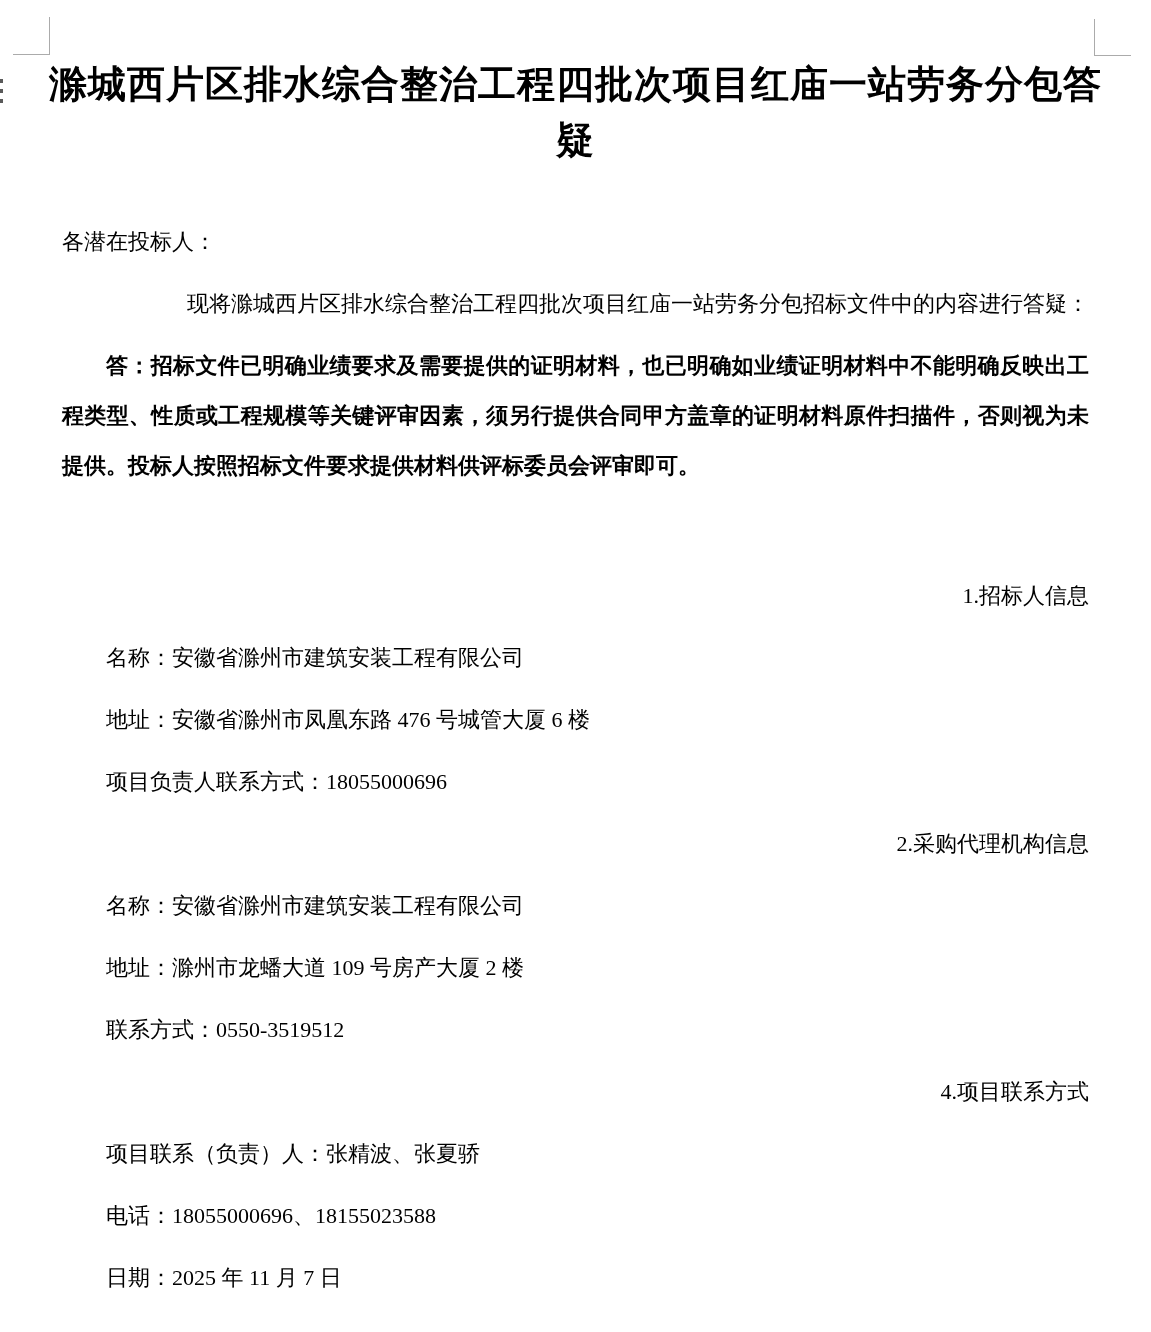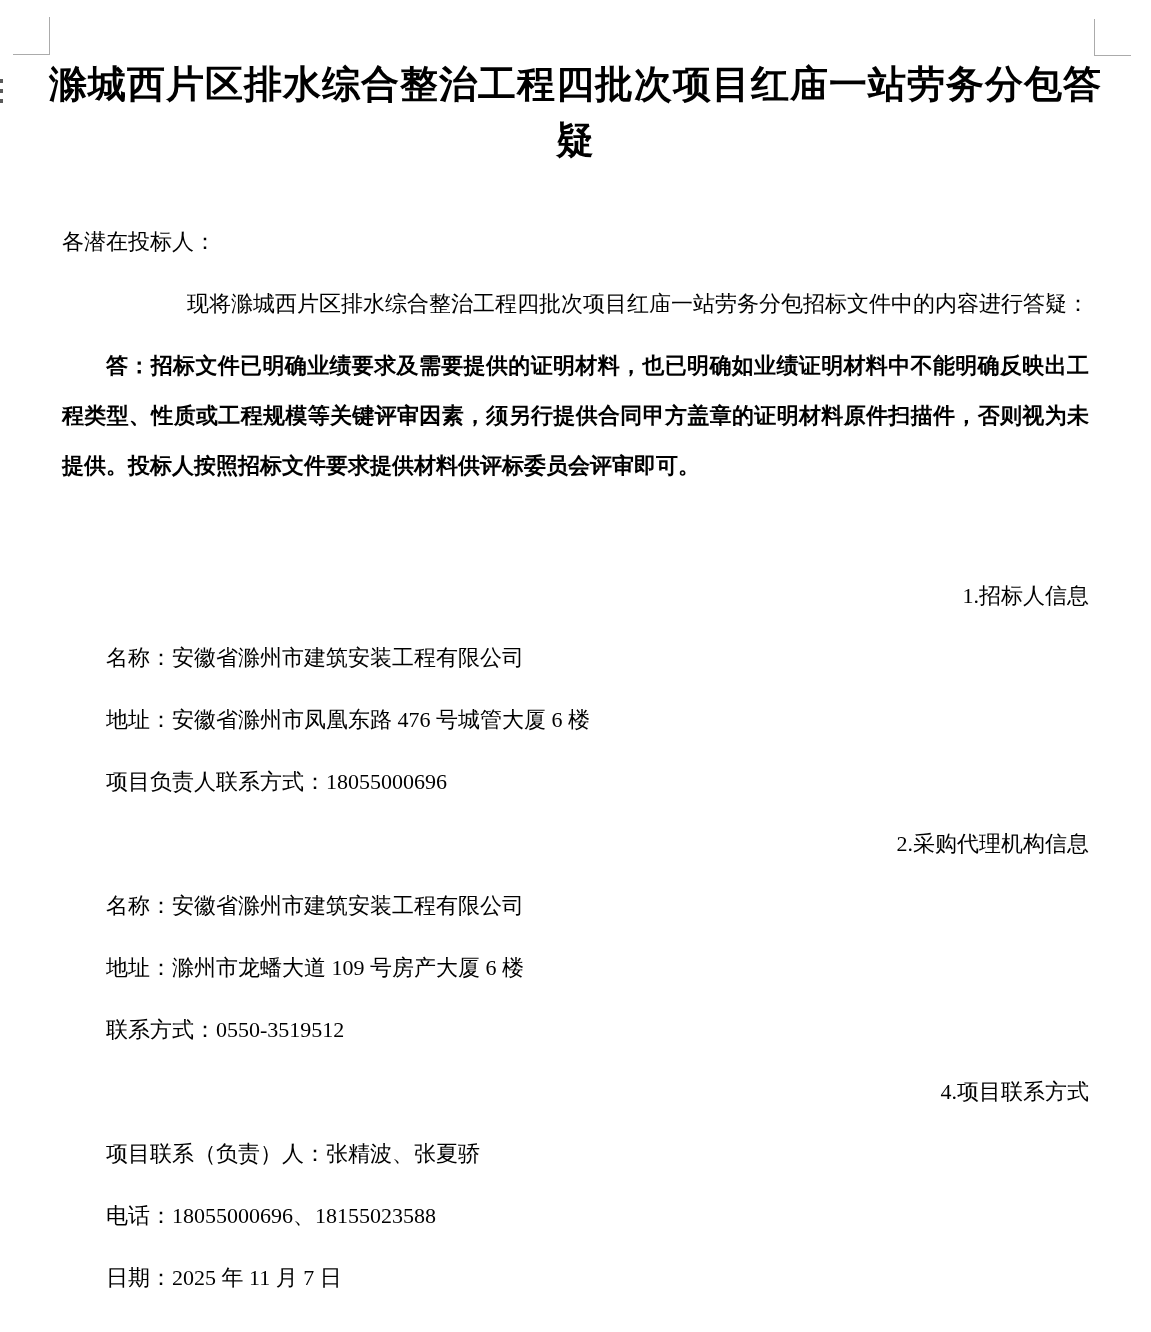--- a/index.html
+++ b/index.html
@@ -83,21 +83,21 @@
 
     <div class="spacer"></div>
 
     <p class="section-heading">1.招标人信息</p>
     <p class="section-line">名称：安徽省滁州市建筑安装工程有限公司</p>
     <p class="section-line">地址：安徽省滁州市凤凰东路 476 号城管大厦 6 楼</p>
     <p class="section-line">项目负责人联系方式：18055000696</p>
 
     <p class="section-heading">2.采购代理机构信息</p>
     <p class="section-line">名称：安徽省滁州市建筑安装工程有限公司</p>
-    <p class="section-line">地址：滁州市龙蟠大道 109 号房产大厦 6 楼</p>
+    <p class="section-line">地址：滁州市龙蟠大道 109 号房产大厦 2 楼</p>
     <p class="section-line">联系方式：0550-3519512</p>
 
     <p class="section-heading">4.项目联系方式</p>
     <p class="section-line">项目联系（负责）人：张精波、张夏骄</p>
     <p class="section-line">电话：18055000696、18155023588</p>
     <p class="section-line">日期：2025 年 11 月 7 日</p>
   </div>
 
 </div>
 

